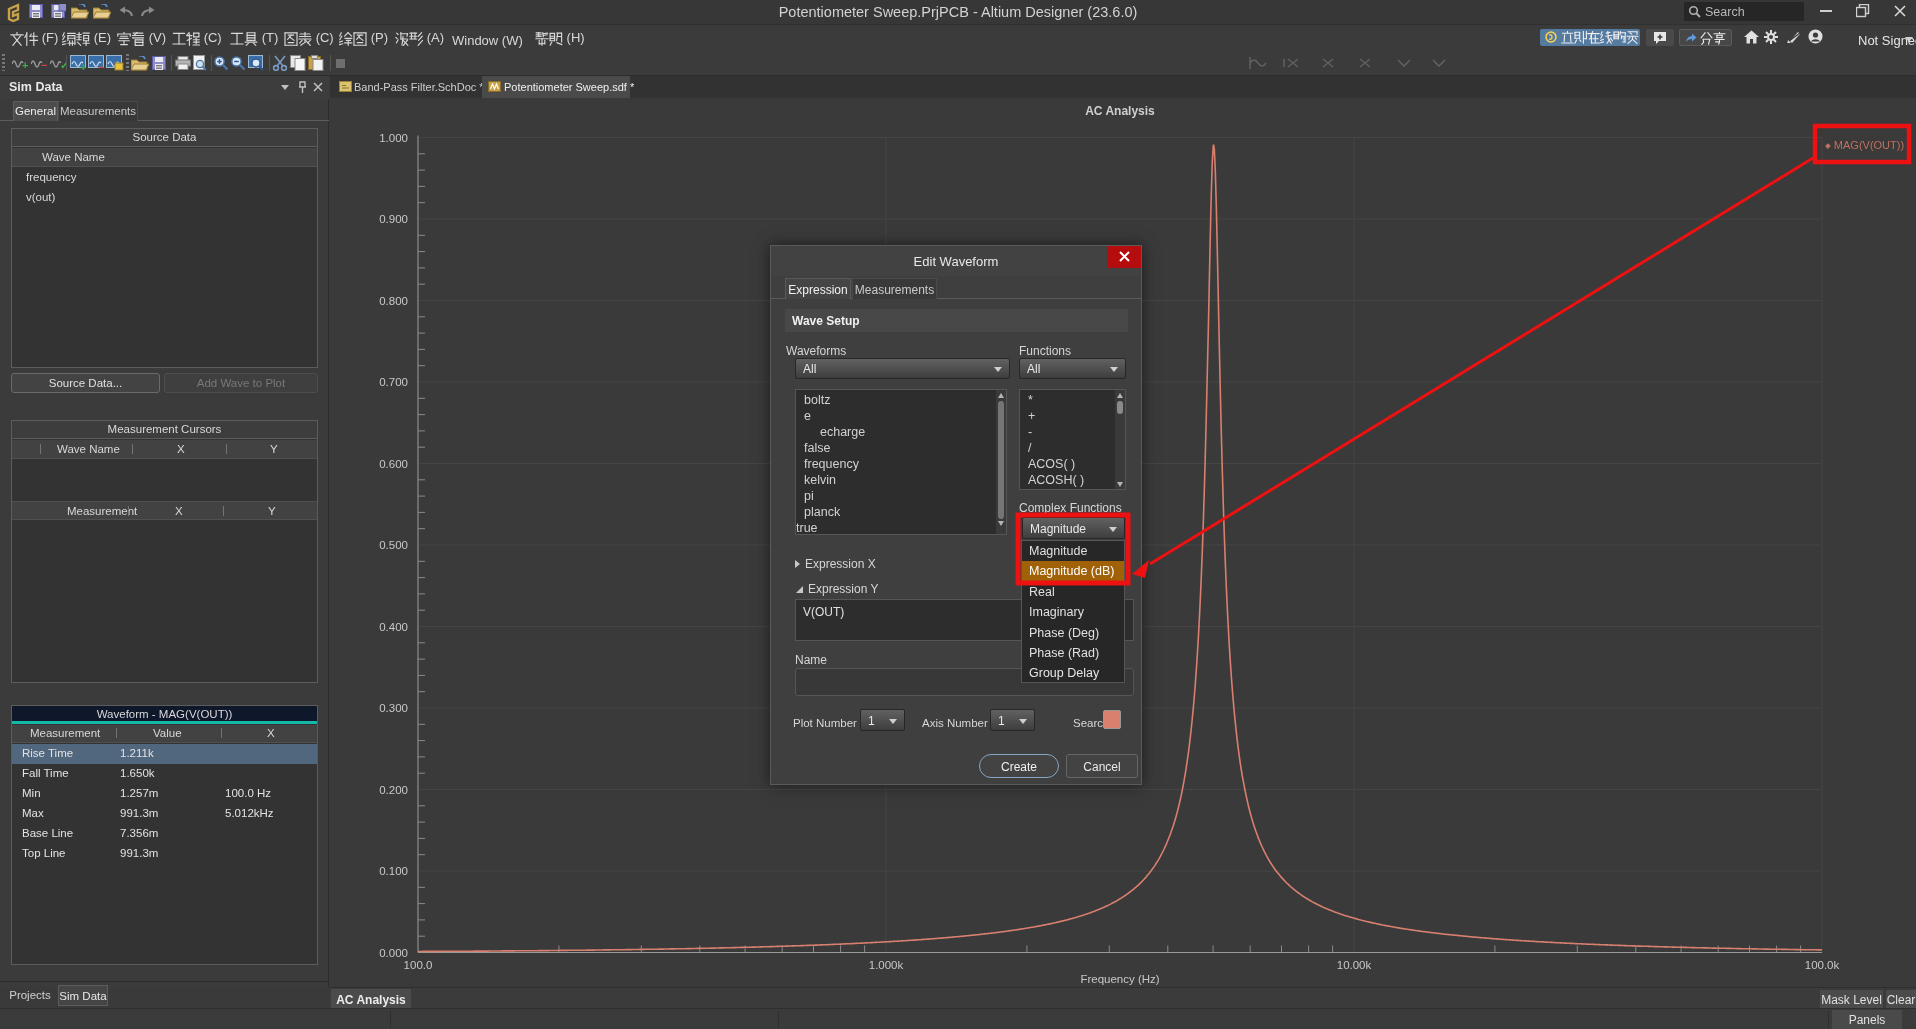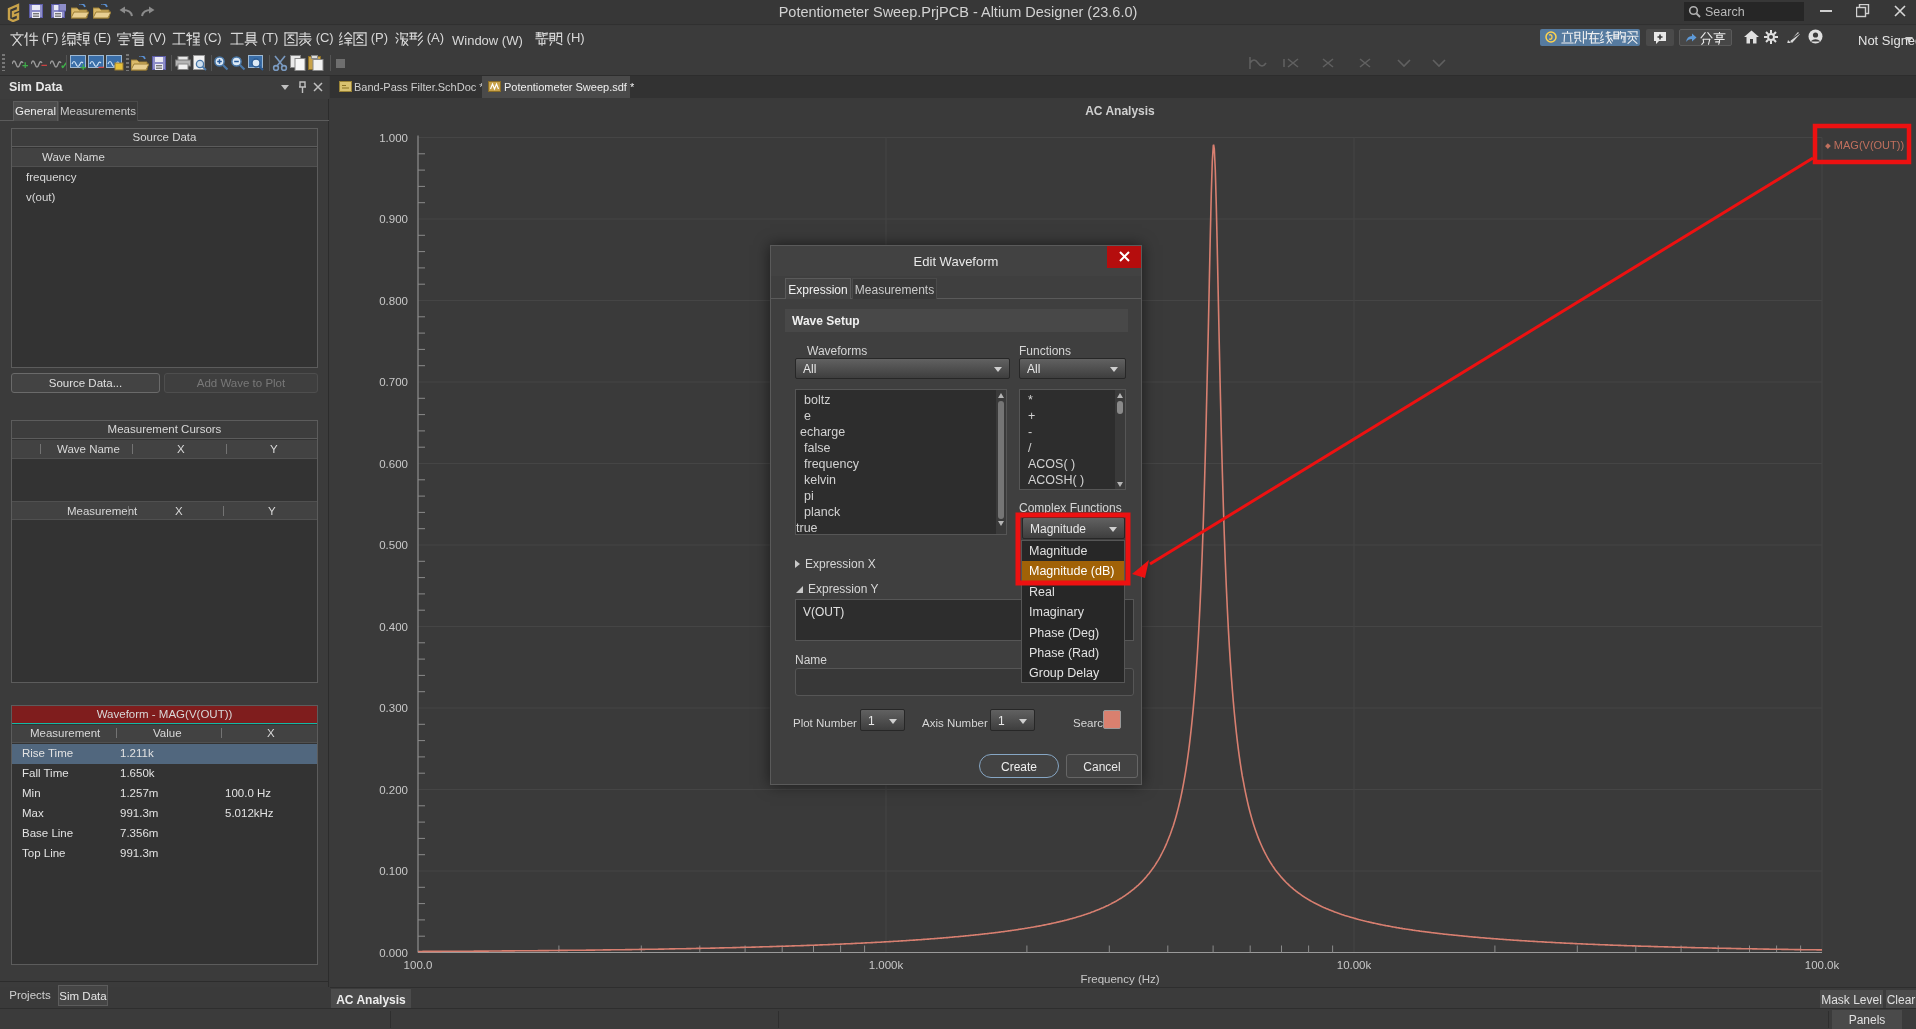--- a/index.html
+++ b/index.html
@@ -494,21 +494,21 @@
       </div>
       <div class="abs" style="left:0;top:80px;width:305px;height:19px;background:#424242;border-top:1px solid #505050;border-bottom:1px solid #505050;color:#d8d8d8">
         <span style="position:absolute;left:55px;top:3px">Measurement</span>
         <span style="position:absolute;left:163px;top:3px">X</span>
         <span style="position:absolute;left:256px;top:3px">Y</span>
         <span style="position:absolute;left:115px;top:2px;color:#777">|</span>
         <span style="position:absolute;left:210px;top:2px;color:#777">|</span>
       </div>
     </div>
     <div class="abs" style="left:11px;top:629px;width:307px;height:260px;border:1px solid #5c5c5c;background:#333">
-      <div class="abs" style="left:0;top:0;width:305px;height:18px;background:#7f1d1d;border-bottom:1px solid #14b8a6;text-align:center;padding-top:2px;color:#d8d8d8">Waveform - MAG(V(OUT))</div>
+      <div class="abs" style="left:0;top:0;width:305px;height:18px;background:#0f172a;border-bottom:3px solid #14b8a6;text-align:center;padding-top:2px;color:#d8d8d8">Waveform - MAG(V(OUT))</div>
       <div class="abs" style="left:0;top:19px;width:305px;height:18px;background:#424242;border-bottom:1px solid #505050;color:#d8d8d8">
         <span style="position:absolute;left:18px;top:2px">Measurement</span>
         <span style="position:absolute;left:141px;top:2px">Value</span>
         <span style="position:absolute;left:255px;top:2px">X</span>
         <span style="position:absolute;left:103px;top:1px;color:#777">|</span>
         <span style="position:absolute;left:208px;top:1px;color:#777">|</span>
       </div>
       <div class="abs" style="left:0;top:38px;width:305px;height:20px;background:#51677e;color:#e2e2e2">
         <span style="position:absolute;left:10px;top:3px">Rise Time</span>
         <span style="position:absolute;left:108px;top:3px">1.211k</span>
@@ -664,34 +664,34 @@
 <div class="abs" style="left:770px;top:245px;width:372px;height:540px;background:#3f3f3f;border:1px solid #5a5a5a;box-shadow:0 0 14px rgba(0,0,0,.55);z-index:40">
     <div class="abs" style="left:0;top:0;width:370px;height:30px;background:#424242;text-align:center;color:#e8e8e8;font-size:13px;padding-top:8px">Edit Waveform</div>
     <div class="abs" style="left:336px;top:0;width:34px;height:22px;background:#b50d0d;text-align:center"><svg style="margin-top:5px" width="11" height="11">
         <path d="M1 1 L10 10 M10 1 L1 10" stroke="#fff" stroke-width="2"></path>
       </svg></div>
     <div class="abs" style="left:0;top:31px;width:370px;height:22px;border-bottom:1px solid #5a5a5a">
       <div class="abs" style="left:14px;top:1px;width:66px;height:21px;background:#454545;border:1px solid #5a5a5a;border-bottom:none;text-align:center;padding-top:4px;color:#f0f0f0">Expression</div>
       <div class="abs" style="left:81px;top:1px;width:85px;height:21px;background:#393939;border:1px solid #4a4a4a;border-bottom:none;text-align:center;padding-top:4px;color:#cacaca">Measurements</div>
     </div>
     <div class="abs" style="left:14px;top:63px;width:343px;height:23px;background:#484848;color:#f0f0f0;font-weight:bold;padding:5px 0 0 7px">Wave Setup</div>
-    <div class="abs" style="left:36px;top:98px;color:#d6d6d6">Waveforms</div>
+    <div class="abs" style="left:15px;top:98px;color:#d6d6d6">Waveforms</div>
     <div class="abs" style="left:248px;top:98px;color:#d6d6d6">Functions</div>
     <div class="abs grad" style="left:24px;top:112px;width:215px;height:21px;color:#e8e8e8">
       <span style="position:absolute;left:7px;top:3px">All</span>
       <div class="darr"></div>
     </div>
     <div class="abs grad" style="left:248px;top:112px;width:107px;height:21px;color:#e8e8e8">
       <span style="position:absolute;left:7px;top:3px">All</span>
       <div class="darr"></div>
     </div>
     <div class="abs" style="left:24px;top:143px;width:212px;height:146px;background:#2d2d2d;border:1px solid #565656;color:#d2d2d2;font-size:12.5px;padding-top:3px">
       <div style="height:16px;padding-left:8px">boltz</div>
       <div style="height:16px;padding-left:8px">e</div>
-      <div style="height:16px;padding-left:4px">echarge</div>
+      <div style="height:16px;padding-left:24px">echarge</div>
       <div style="height:16px;padding-left:8px">false</div>
       <div style="height:16px;padding-left:8px">frequency</div>
       <div style="height:16px;padding-left:8px">kelvin</div>
       <div style="height:16px;padding-left:8px">pi</div>
       <div style="height:16px;padding-left:8px">planck</div>
       <div style="height:16px;">true</div>
       <div class="abs" style="right:0;top:0;width:10px;height:144px;background:#3a3a3a">
         <div style="width:0;height:0;border-left:3.5px solid transparent;border-right:3.5px solid transparent;border-bottom:5px solid #b5b5b5;margin:3px auto"></div>
         <div style="width:6px;height:118px;background:#757575;border-radius:3px;margin:2px auto"></div>
         <div style="width:0;height:0;border-left:3.5px solid transparent;border-right:3.5px solid transparent;border-top:5px solid #b5b5b5;margin:2px auto"></div>

